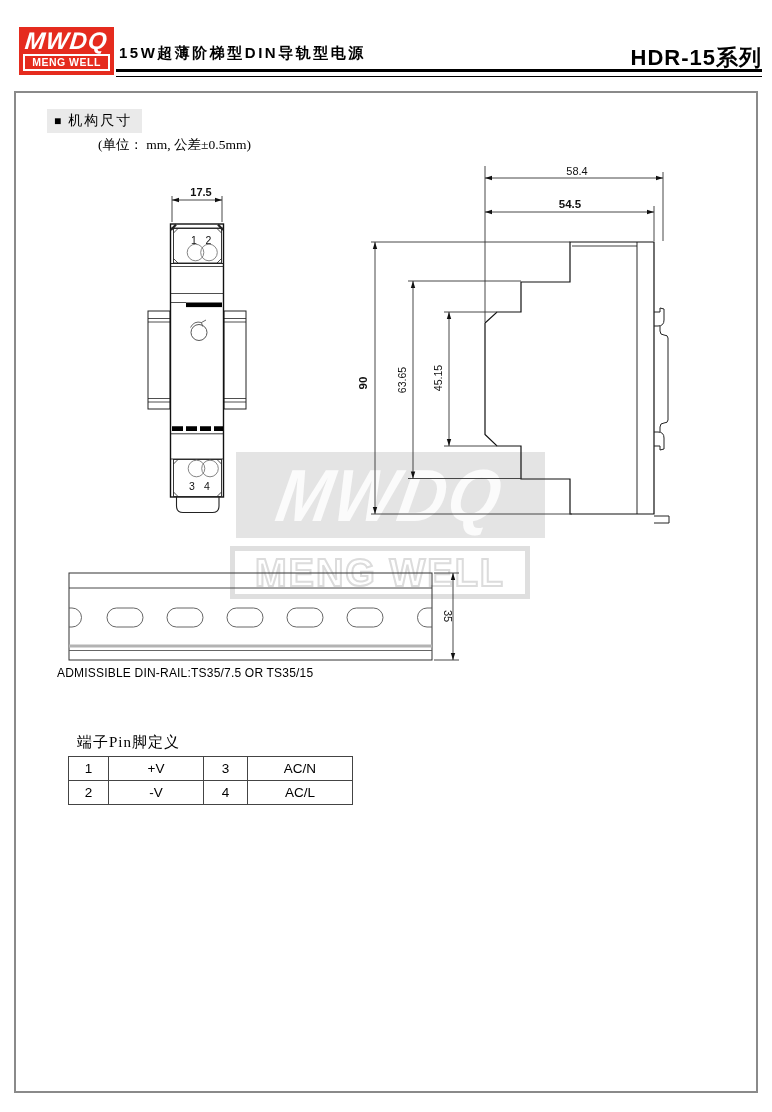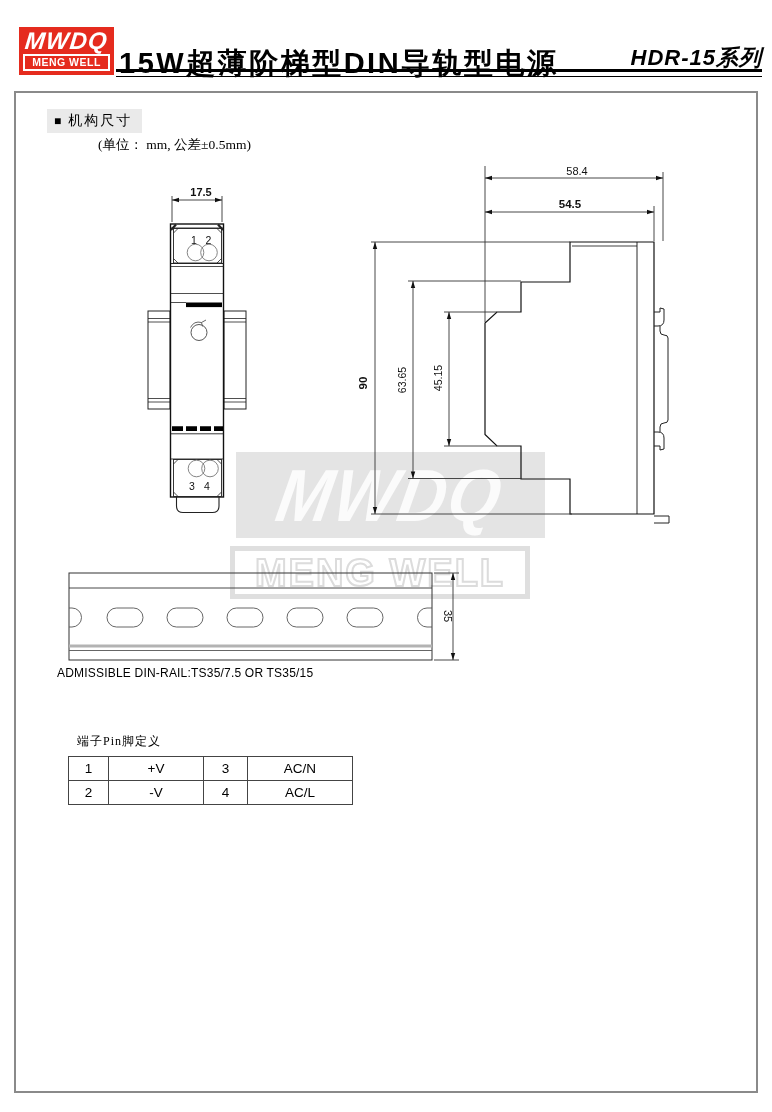--- a/index.html
+++ b/index.html
@@ -6,22 +6,22 @@
   .page{position:relative;width:772px;height:1112px;background:#fff;overflow:hidden;
         font-family:"Liberation Sans",sans-serif;color:#000;}
   .abs{position:absolute;}
 
   
   .logo{left:19px;top:27px;width:95px;height:48px;background:#e52b1e;color:#fff;}
   .logo-top{font-style:italic;font-weight:bold;font-size:24px;line-height:27px;
             text-align:center;letter-spacing:1px;transform:skewX(-6deg);}
   .logo-sub{margin:0 4px;border:2px solid #fff;font-size:10.5px;font-weight:bold;
             text-align:center;letter-spacing:.5px;line-height:13px;}
-  .doc-title{left:119px;top:44px;font-size:29px;font-weight:bold;letter-spacing:2.5px;white-space:nowrap;}
-  .doc-series{right:10px;top:43px;font-size:22px;font-weight:bold;letter-spacing:1px;font-style:italic;}
+  .doc-title{left:119px;top:44px;font-size:15px;font-weight:bold;letter-spacing:2.5px;white-space:nowrap;}
+  .doc-series{right:10px;top:43px;font-size:22px;font-weight:bold;letter-spacing:1px;}
   .rule-thick{left:116px;top:69px;width:646px;border-top:3px solid #000;}
   .rule-thin{left:116px;top:76px;width:646px;border-top:1px solid #000;}
 
   .main-box{left:14px;top:91px;width:740px;height:998px;border:2px solid #8a8a8a;background:transparent;}
 
   .sec-head{left:47px;top:109px;background:#eaeaea;padding:3px 10px 3px 7px;
             font-size:14px;letter-spacing:2px;font-family:"Liberation Serif",serif;white-space:nowrap;}
   .sec-head .sq{font-family:"Liberation Sans",sans-serif;font-size:12px;margin-right:7px;letter-spacing:0;}
   .unit-note{left:56px;top:136px;font-size:13.5px;font-family:"Liberation Serif",serif;white-space:nowrap;margin-left:42px;}
 
@@ -33,21 +33,21 @@
   .wm2{left:230px;top:546px;width:290px;height:43px;border:5px solid #dfdfdf;background:#fff;
        display:flex;align-items:center;justify-content:center;}
   .wm2 span{font-size:38px;font-weight:bold;color:#fff;letter-spacing:2px;line-height:1;
             -webkit-text-stroke:2px #dcdcdc;}
 
   svg.draw{left:0;top:0;}
   svg .dim{font-family:"Liberation Sans",sans-serif;fill:#111;}
 
   .admissible{left:57px;top:666px;font-size:12px;letter-spacing:.2px;white-space:nowrap;}
 
-  .tbl-title{left:77px;top:733px;font-size:12px;letter-spacing:1px;font-family:"Liberation Serif",serif;}
+  .tbl-title{left:77px;top:733px;font-size:15px;letter-spacing:1px;font-family:"Liberation Serif",serif;}
   table.pins{left:68px;top:756px;position:absolute;border-collapse:collapse;table-layout:fixed;}
   table.pins td{border:1px solid #444;text-align:center;padding:0;background:transparent;}
   table.pins td.hd{font-size:10px;height:22px;font-family:"Liberation Serif",serif;}
   table.pins td.val{font-size:13.5px;height:23px;}
 </style>
 </head>
 <body>
 
 <div class="page">
 

